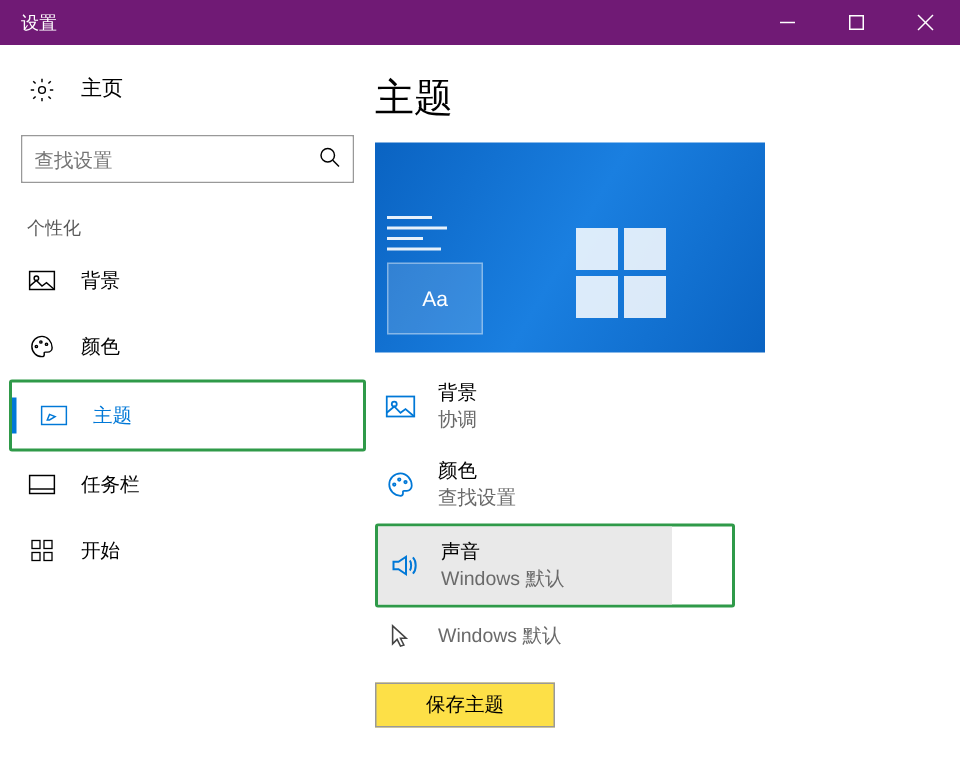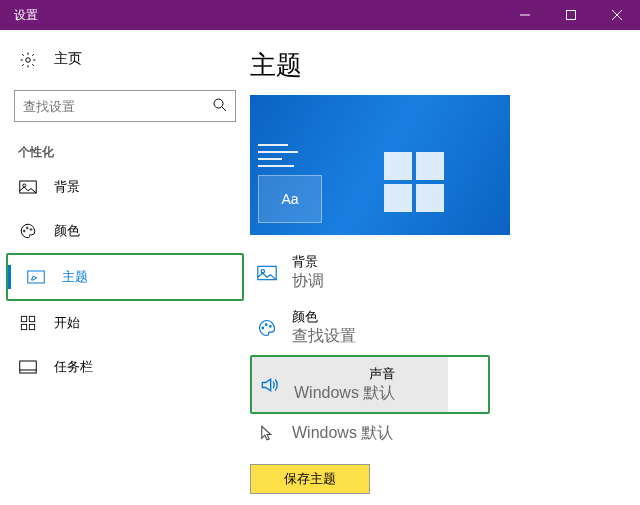--- a/index.html
+++ b/index.html
@@ -11,21 +11,21 @@
   .winbtn svg { display: block; }
   .body { display: flex; height: calc(505px - 30px); }
   .sidebar { width: 250px; padding: 10px 0 0 0; }
   .home-row { display: flex; align-items: flex-start; padding: 10px 18px; cursor: default; }
   .home-row .icon { width: 20px; height: 20px; display:flex;align-items:center;justify-content:center; }
   .home-row .label { margin-left: 16px; font-size: 14px; }
   .search-wrap { margin: 10px 14px 14px; }
   .search { position: relative; border: 1px solid #999; background: #fff; height: 32px; }
   .search input { border: none; outline: none; width: 100%; height: 100%; padding: 0 32px 0 8px; font-size: 13px; font-family: inherit; }
   .search .sicon { position: absolute; right: 6px; top: 5px; }
-  .category { padding: 8px 18px 4px; font-size: 12px; color: #5a5a5a; font-weight: bold; }
+  .category { padding: 8px 18px 4px; font-size: 12px; color: #5a5a5a; }
   .nav-item { display: flex; align-items: center; padding: 12px 18px; cursor: default; position: relative; }
   .nav-item .icon { width: 20px; height:20px; display:flex;align-items:center;justify-content:center; }
   .nav-item .label { margin-left: 16px; font-size: 13px; }
   .nav-item.selected::before { content:""; position:absolute; left:0; top:10px; bottom:10px; width:3px; background:#0078d7; }
   .nav-item.selected .label { color: #0078d7; }
   .nav-item.selected svg { stroke: #0078d7; }
   .hl-green { border: 2px solid #2f9a49; border-radius: 2px; }
   .content { flex: 1; padding: 10px 10px 0 0; overflow: hidden; }
   .page-title { font-size: 26px; font-weight: 400; margin: 8px 0 12px 0; }
   .preview { width: 260px; height: 140px; background: linear-gradient(120deg,#0a63c2 0%,#1a7fe0 50%,#0a63c2 100%); display:flex; align-items:flex-end; }
@@ -33,21 +33,21 @@
   .preview-left { width: 80px; padding: 10px 8px 12px; }
   .preview-line { height: 2px; background: rgba(255,255,255,.9); margin: 5px 0; }
   .preview-tile { width: 67px; height: 48px; background: rgba(255,255,255,.15); border:1px solid rgba(255,255,255,.4); display:flex;align-items:center;justify-content:center;color:#fff;font-size:14px; }
   .preview-right { flex:1; display:flex; align-items:center; justify-content:center; padding-right:12px; }
   .winlogo { display:grid; grid-template-columns: 28px 28px; grid-template-rows: 28px 28px; gap:4px; }
   .winlogo div { background: rgba(255,255,255,.85); }
   .opt { display:flex; align-items:center; padding: 8px 6px; width: 210px; cursor: default; }
   .opt .oicon { width: 22px; height:22px; display:flex;align-items:center;justify-content:center; }
   .opt .otexts { margin-left: 14px; }
   .opt .olabel { font-size: 13px; color:#000; }
-  .opt .oval { font-size: 16px; color: #6a6a6a; }
+  .opt .oval { font-size: 13px; color: #6a6a6a; }
   .opt.hover { background: #e9e9e9; }
   .hl-block { border: 2px solid #2f9a49; border-radius:2px; padding-right: 40px; width: 240px; }
   .save-btn { margin-top: 12px; width: 120px; height: 30px; border:1px solid #999; background:#fde047; text-align:center; line-height:28px; font-size: 13px; cursor: default; }
   svg { overflow: visible; }
 </style>
 </head>
 <body>
 
 <div class="titlebar">
   <div class="title">设置</div>
@@ -128,38 +128,38 @@
               <rect x="1" y="1" width="22" height="16"></rect>
               <path d="M6 13l2-5 5 2-5 3z"></path>
             </svg>
         </span>
         <span class="label">主题</span>
       </div>
     </div>
 
     <div class="nav-item">
       <span class="icon">
+        <svg width="18" height="14" viewBox="0 0 24 18" fill="none" stroke="#000" stroke-width="1.3">
+            <rect x="1" y="1" width="22" height="16"></rect>
+            <line x1="1" y1="13" x2="23" y2="13"></line>
+          </svg>
+      </span>
+      <span class="label">任务栏</span>
+    </div>
+
+    <div class="nav-item">
+      <span class="icon">
         <svg width="16" height="16" viewBox="0 0 24 24" fill="none" stroke="#000" stroke-width="1.3">
             <rect x="2" y="2" width="8" height="8"></rect>
             <rect x="14" y="2" width="8" height="8"></rect>
             <rect x="2" y="14" width="8" height="8"></rect>
             <rect x="14" y="14" width="8" height="8"></rect>
           </svg>
       </span>
       <span class="label">开始</span>
-    </div>
-
-    <div class="nav-item">
-      <span class="icon">
-        <svg width="18" height="14" viewBox="0 0 24 18" fill="none" stroke="#000" stroke-width="1.3">
-            <rect x="1" y="1" width="22" height="16"></rect>
-            <line x1="1" y1="13" x2="23" y2="13"></line>
-          </svg>
-      </span>
-      <span class="label">任务栏</span>
     </div>
   </div>
 
   <div class="content">
     <div class="page-title">主题</div>
 
     <div class="preview">
       <div class="preview-inner">
         <div class="preview-left">
           <div class="preview-line" style="width:30px"></div>
@@ -208,21 +208,21 @@
             <circle cx="16" cy="10" r="1"></circle>
           </svg>
       </span>
       <div class="otexts">
         <div class="olabel">颜色</div>
         <div class="oval">查找设置</div>
       </div>
     </div>
 
     <div class="hl-block">
-      <div class="opt hover" style="width:100%;text-align:right;">
+      <div class="opt hover" style="width:100%;">
         <span class="oicon">
           <svg width="20" height="20" viewBox="0 0 24 24" fill="none" stroke="#0078d7" stroke-width="1.6">
               <path d="M4 9v6h4l6 4V5l-6 4H4z"></path>
               <path d="M17 8c1.5 1.5 1.5 6.5 0 8"></path>
               <path d="M19.5 5.5c3 3 3 10 0 13"></path>
             </svg>
         </span>
         <div class="otexts">
           <div class="olabel">声音</div>
           <div class="oval">Windows 默认</div>

